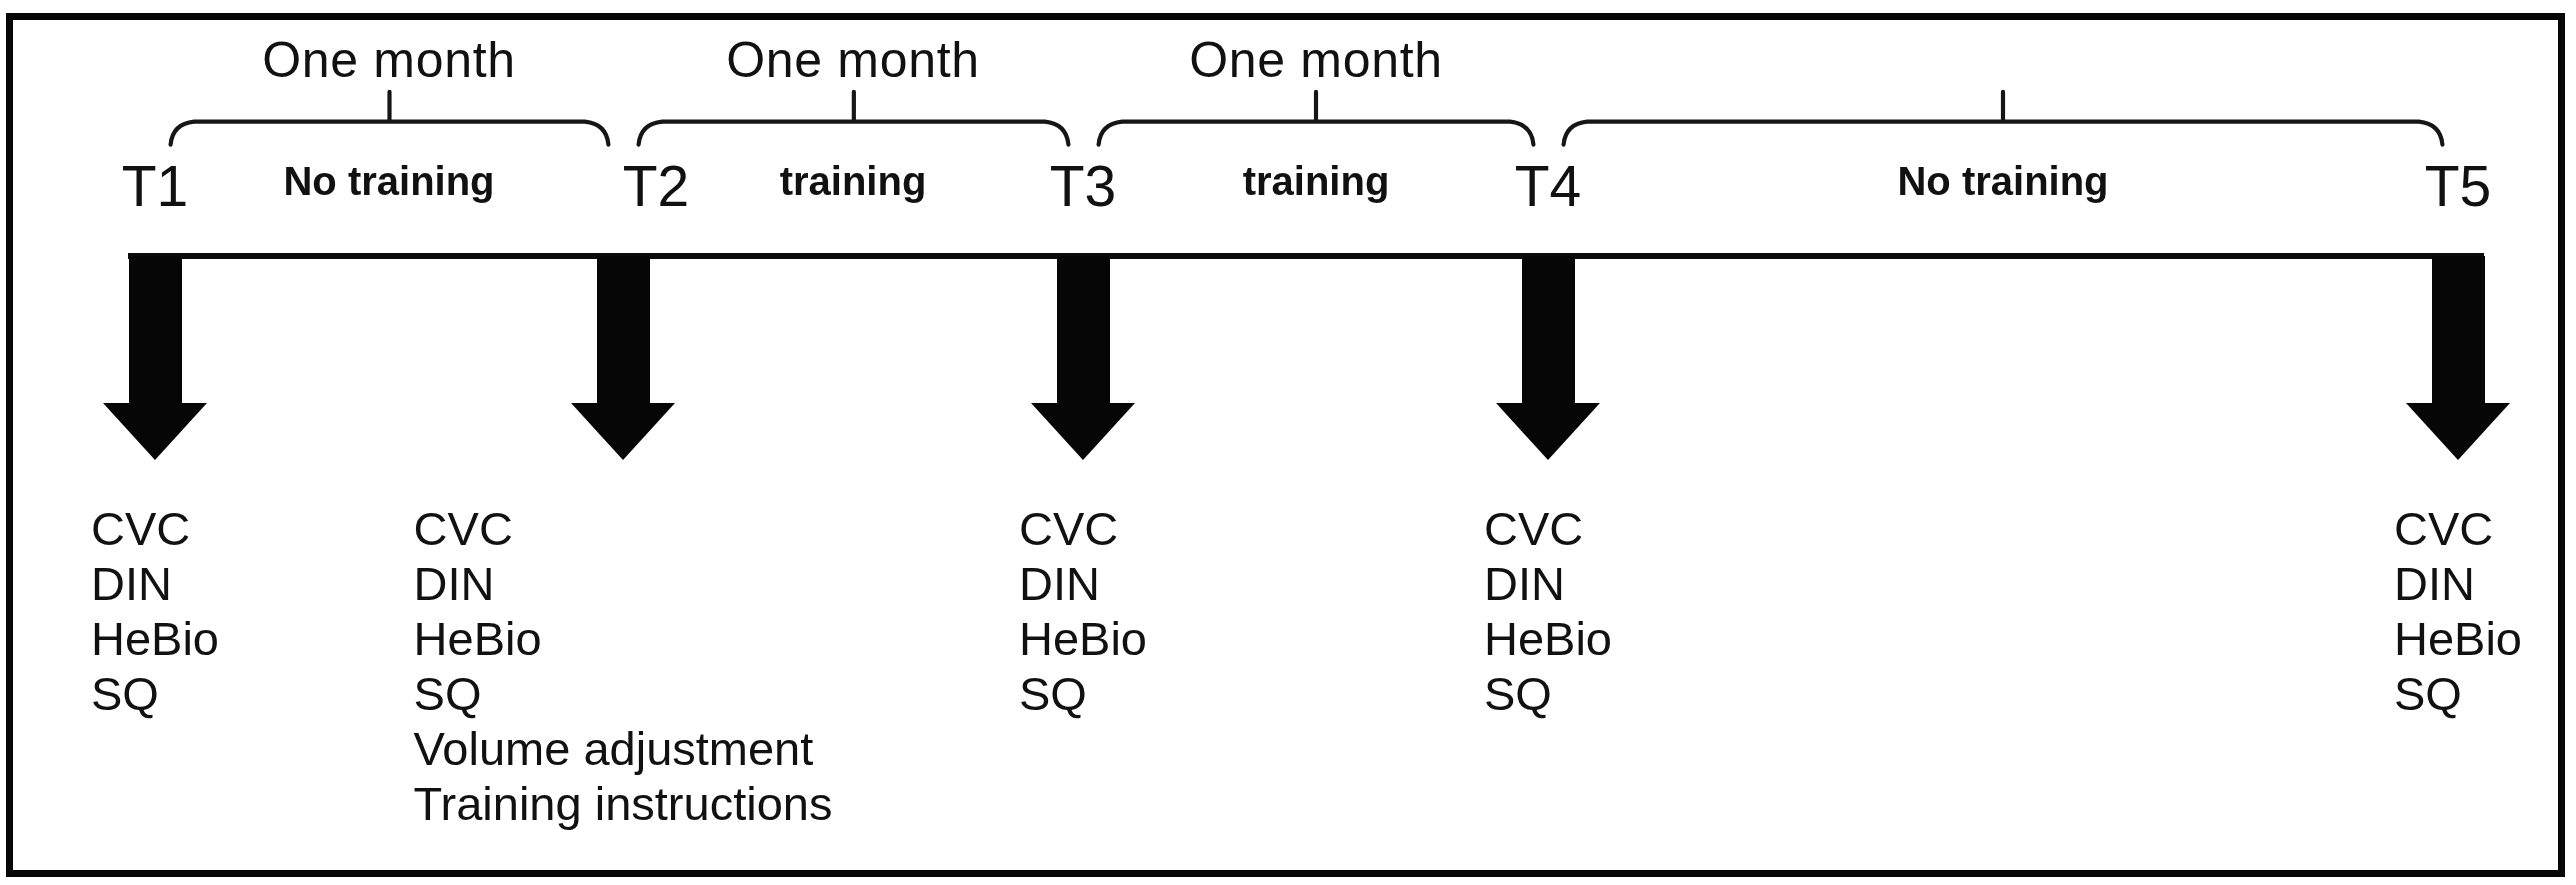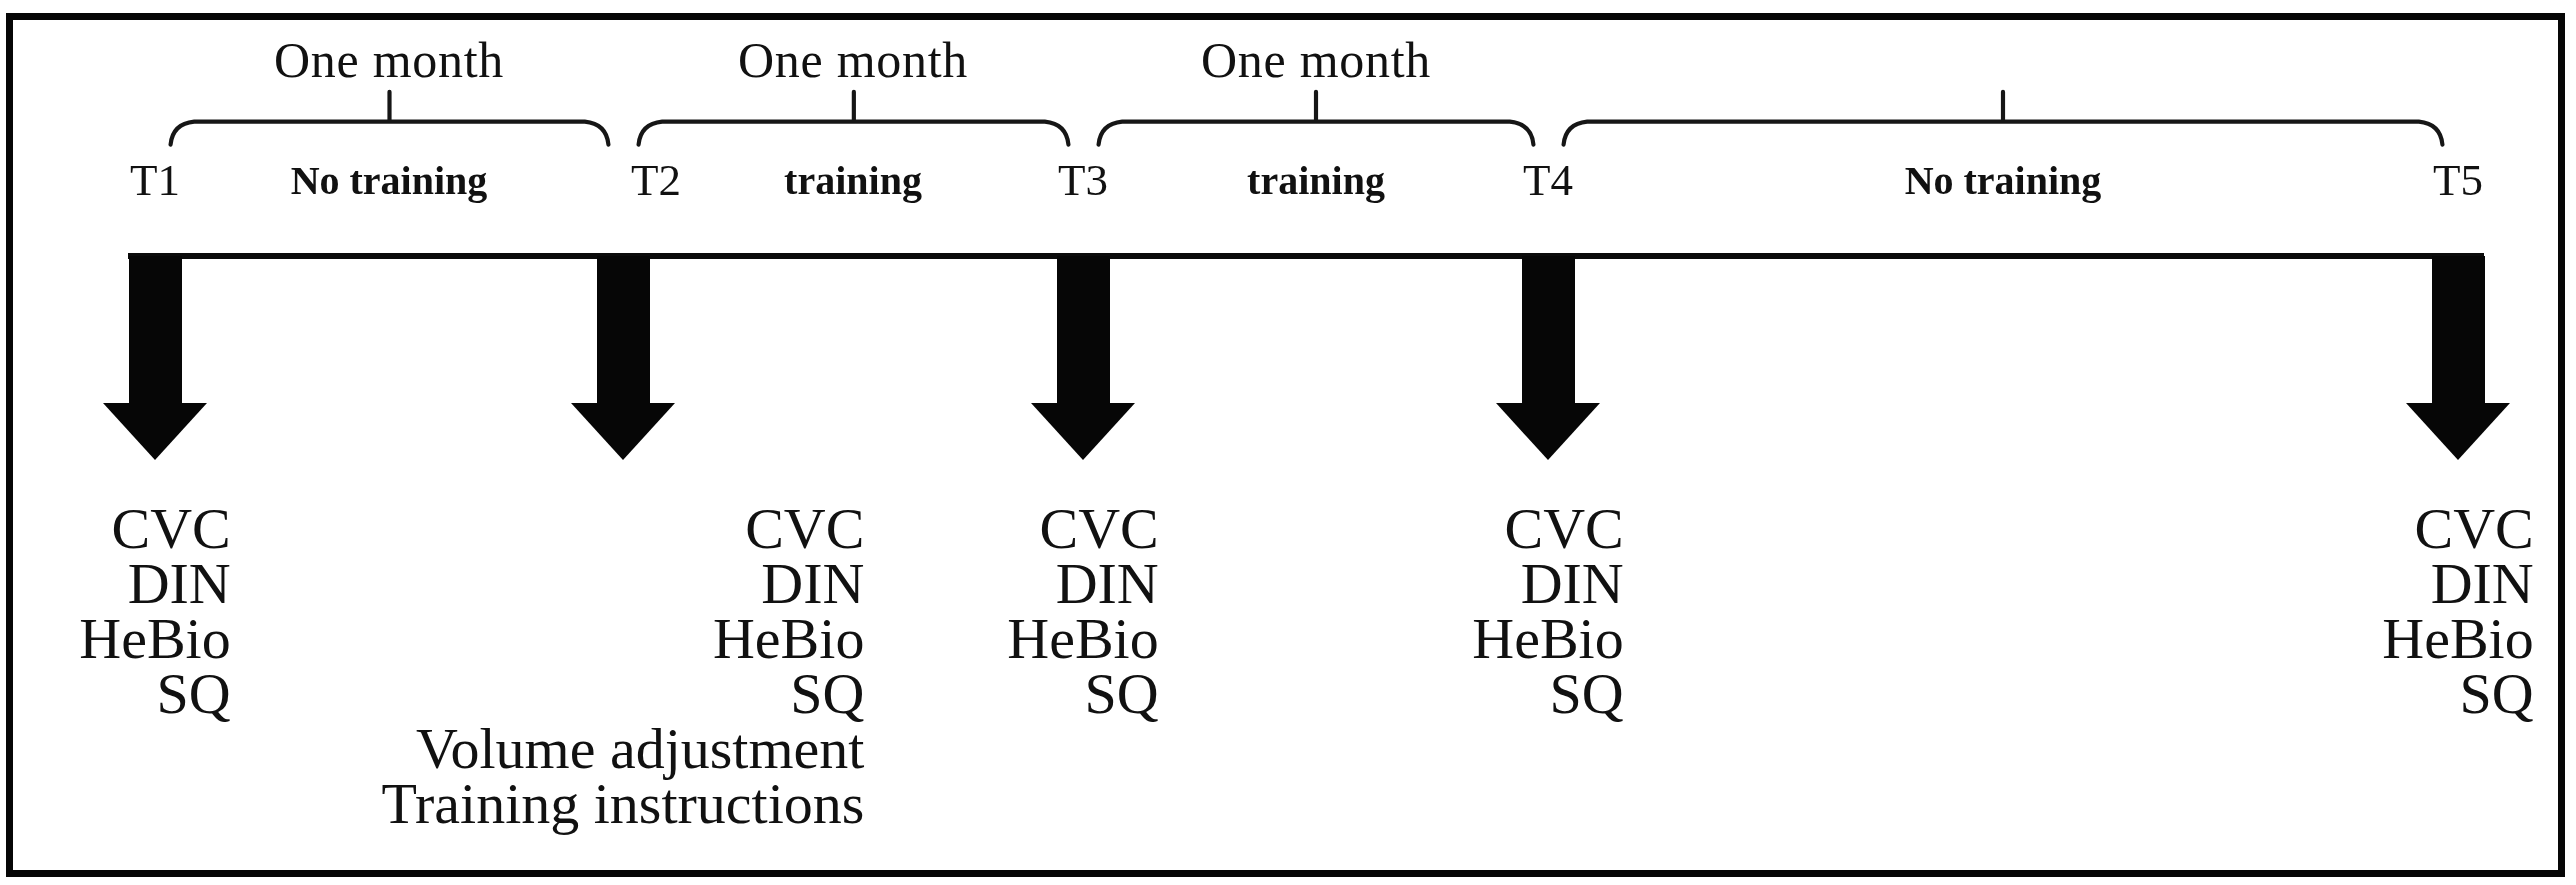--- a/index.html
+++ b/index.html
@@ -1,21 +1,21 @@
 <!DOCTYPE html>
 <html style="font-size:11px"><head>
 <meta charset="utf-8">
 <style>
   html, body { margin: 0; padding: 0; background: #ffffff; }
   .canvas {
     position: relative;
     width: 2576px;
     height: 885px;
     background: #ffffff;
-    font-family: Liberation Serif, serif;
+    font-family: Liberation Sans, sans-serif;
     color: #111111;
     overflow: hidden;
   }
   .frame {
     position: absolute;
     left: 6.2px; top: 12.5px;
     width: 2559px; height: 864px;
     border: 7px solid #060606;
     box-sizing: border-box;
     background: transparent;
@@ -27,21 +27,21 @@
     top: 35px;
     font-size: 50px;
     line-height: 1;
     letter-spacing: 0.7px;
   }
   .bracket { top: 89px; height: 64px; color: #161616; }
   .bracket path { stroke: currentColor; stroke-width: 6; fill: none; stroke-linecap: round; }
 
   .t-label {
     top: 158px;
-    font-size: 45px;
+    font-size: 57px;
     line-height: 1;
   }
   .activity-label {
     top: 161px;
     font-size: 40px;
     font-weight: bold;
     line-height: 1;
   }
 
   .timeline-line {
@@ -61,23 +61,23 @@
   .arrow .shaft { width: 53px; height: 147px; background: #060606; }
   .arrow .head {
     width: 0; height: 0;
     border-left: 52px solid transparent;
     border-right: 52px solid transparent;
     border-top: 57px solid #060606;
   }
 
   .measure-col {
     top: 501px;
-    font-size: 58px;
+    font-size: 47px;
     line-height: 55px;
-    text-align: right;
+    text-align: left;
   }
   .measure-col span { display: block; }
 </style>
 </head>
 <body>
 
 <div class="canvas">
 
   <div class="frame"></div>
 

